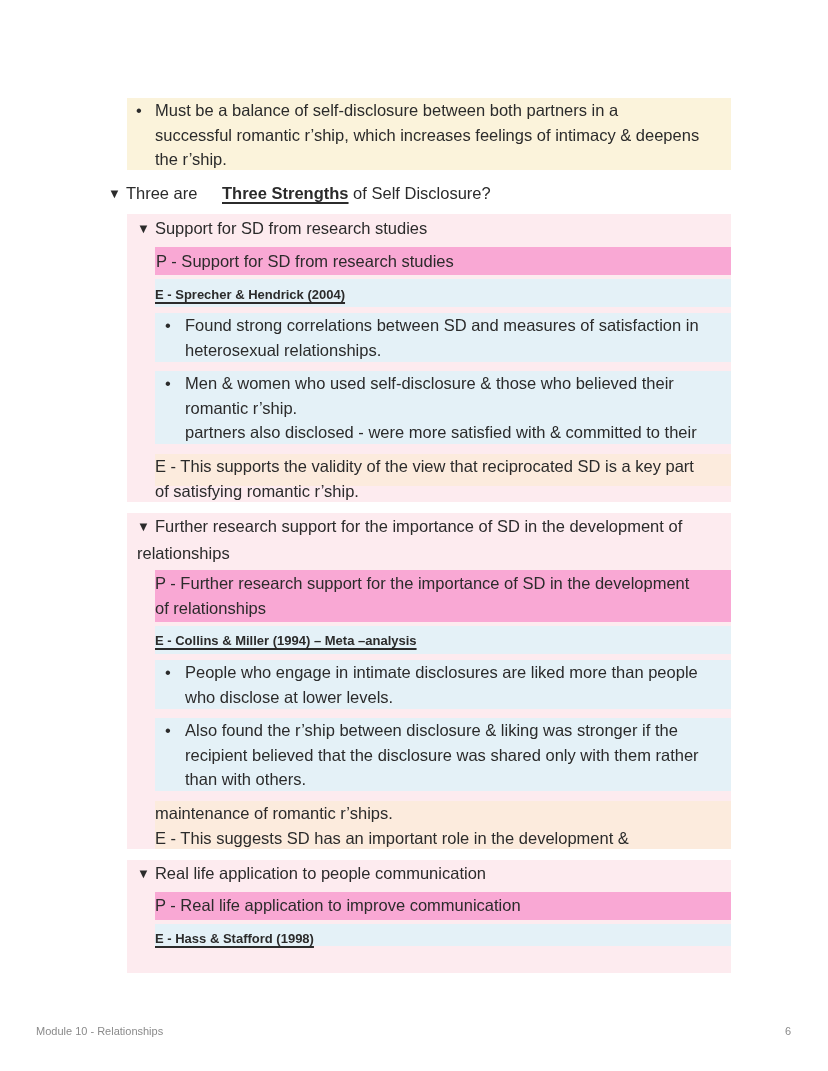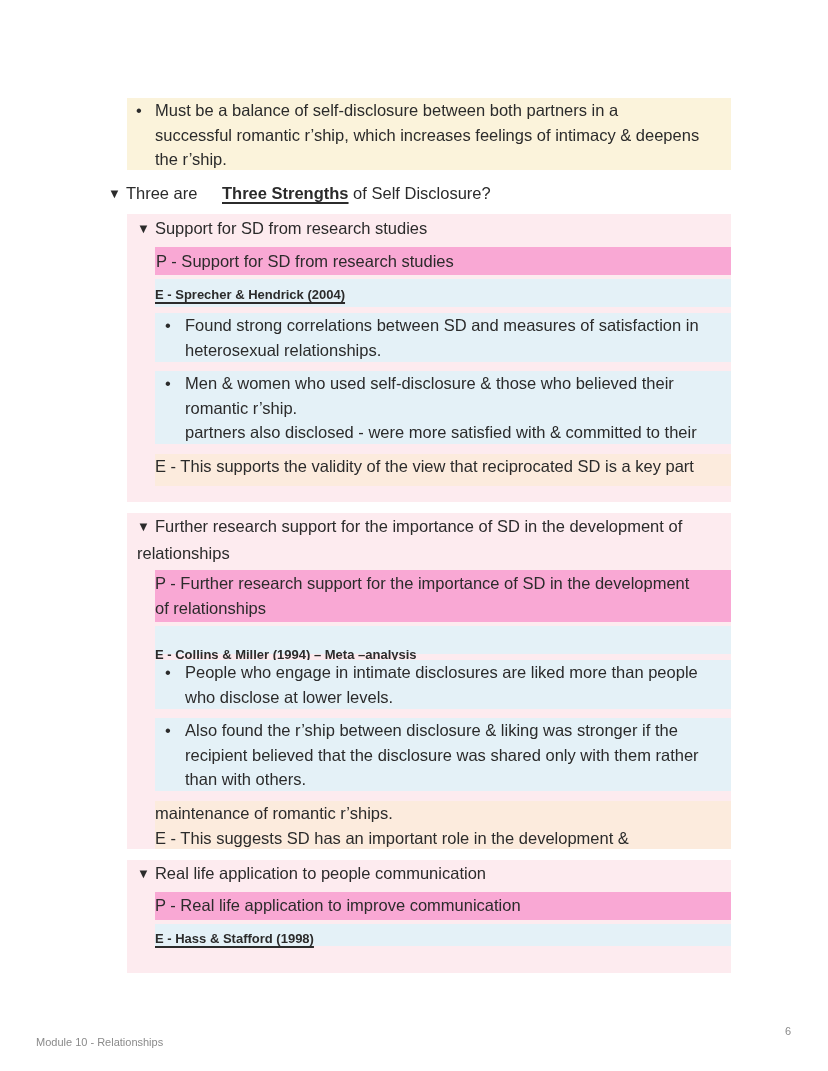--- a/index.html
+++ b/index.html
@@ -18,21 +18,21 @@
   .card-title { position: absolute; left: 10px; }
   .row { position: absolute; left: 28px; right: 0; padding-left: 0; }
   .row.p { background: #f9a8d4; }
   .row.e-blue { background: #e4f1f7; }
   .row.e-orange { background: #fcebdd; }
   .row .txt { padding-left: 1px; }
   .bold-u { font-weight: bold; text-decoration: underline; text-decoration-thickness: 2px; text-underline-offset: 3px; font-size: 13px; }
   .li { position: absolute; left: 28px; right: 0; background: #e4f1f7; padding-left: 30px; padding-right: 4px; }
   .li .dot { position: absolute; left: 10px; }
 
-  .footer-left { position: absolute; left: 36px; top: 1019px; font-size: 11px; color: #8a8a8a; margin-top: 11px; }
+  .footer-left { position: absolute; left: 36px; top: 1019px; font-size: 11px; color: #8a8a8a; }
   .footer-right { position: absolute; left: 785px; top: 1019px; font-size: 11px; color: #8a8a8a; }
 </style>
 </head>
 <body>
 
 <div class="yellow-block">
   <div class="bullet-row" style="top:0px;">
     <span class="dot">•</span>
     <div>Must be a balance of self-disclosure between both partners in a</div>
     <div>successful romantic r’ship, which increases feelings of intimacy &amp; deepens</div>
@@ -60,33 +60,34 @@
     <div>heterosexual relationships.</div>
   </div>
   <div class="li" style="top:157px;height:73px;">
     <span class="dot">•</span>
     <div>Men &amp; women who used self-disclosure &amp; those who believed their</div>
     <div>romantic r’ship.</div>
     <div>partners also disclosed - were more satisfied with &amp; committed to their</div>
   </div>
   <div class="row e-orange" style="top:240px;height:32px;">
     <div>E - This supports the validity of the view that reciprocated SD is a key part</div>
+    <div>of satisfying romantic r’ship.</div>
   </div>
 </div>
 
 <div class="pink-card" style="top:513px;height:336px;">
   <div class="card-title" style="top:1px;">
     <div><span class="tri">▼</span><span>Further research support for the importance of SD in the development of</span></div>
     <div>relationships</div>
   </div>
   <div class="row p" style="top:57px;height:52px;padding-top:1px;">
     <div>P - Further research support for the importance of SD in the development</div>
     <div>of relationships</div>
   </div>
-  <div class="row e-blue" style="top:113px;height:28px;padding-top:15px;">
+  <div class="row e-blue" style="top:113px;height:28px;padding-top:1px;">
     <span class="bold-u">E - Collins &amp; Miller (1994) – Meta –analysis</span>
   </div>
   <div class="li" style="top:147px;height:49px;">
     <span class="dot">•</span>
     <div>People who engage in intimate disclosures are liked more than people</div>
     <div>who disclose at lower levels.</div>
   </div>
   <div class="li" style="top:205px;height:73px;">
     <span class="dot">•</span>
     <div>Also found the r’ship between disclosure &amp; liking was stronger if the</div>

